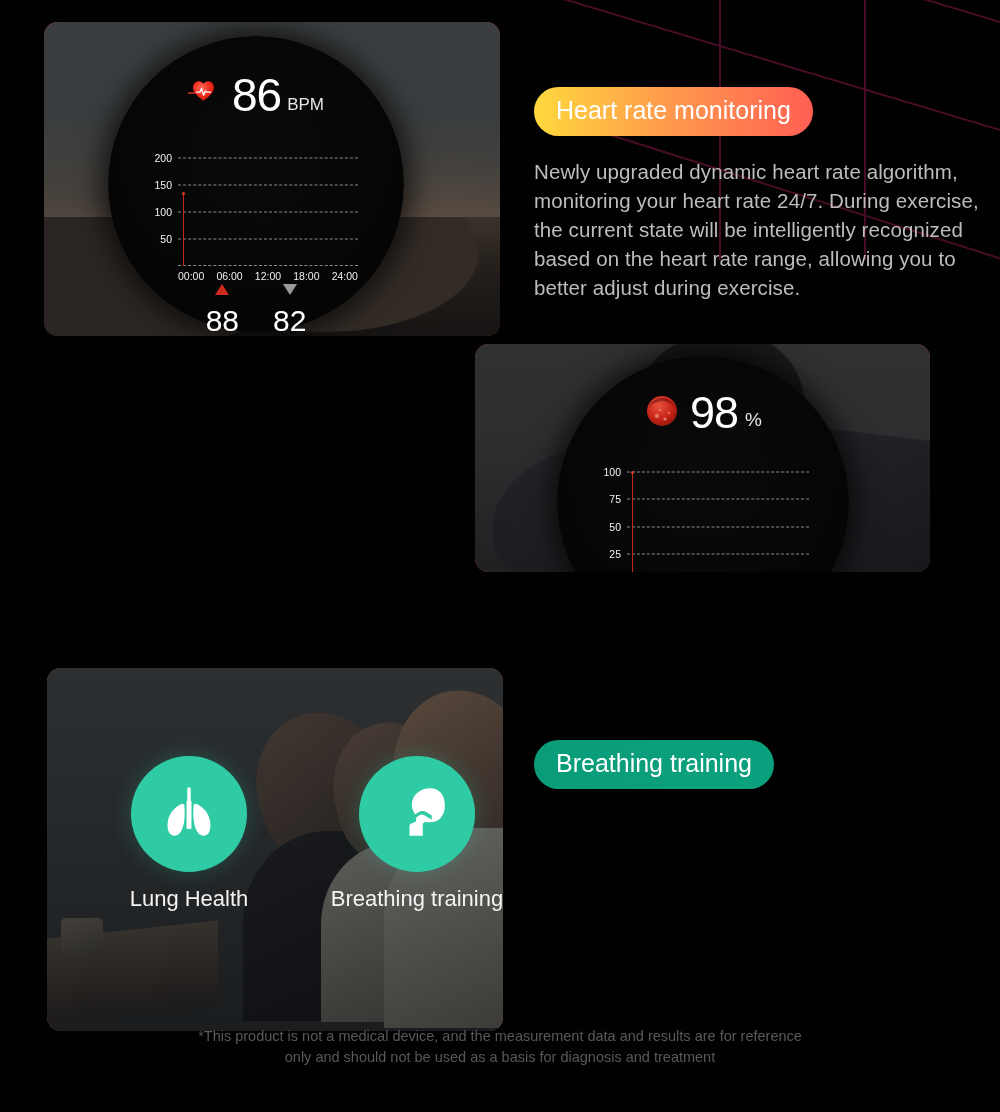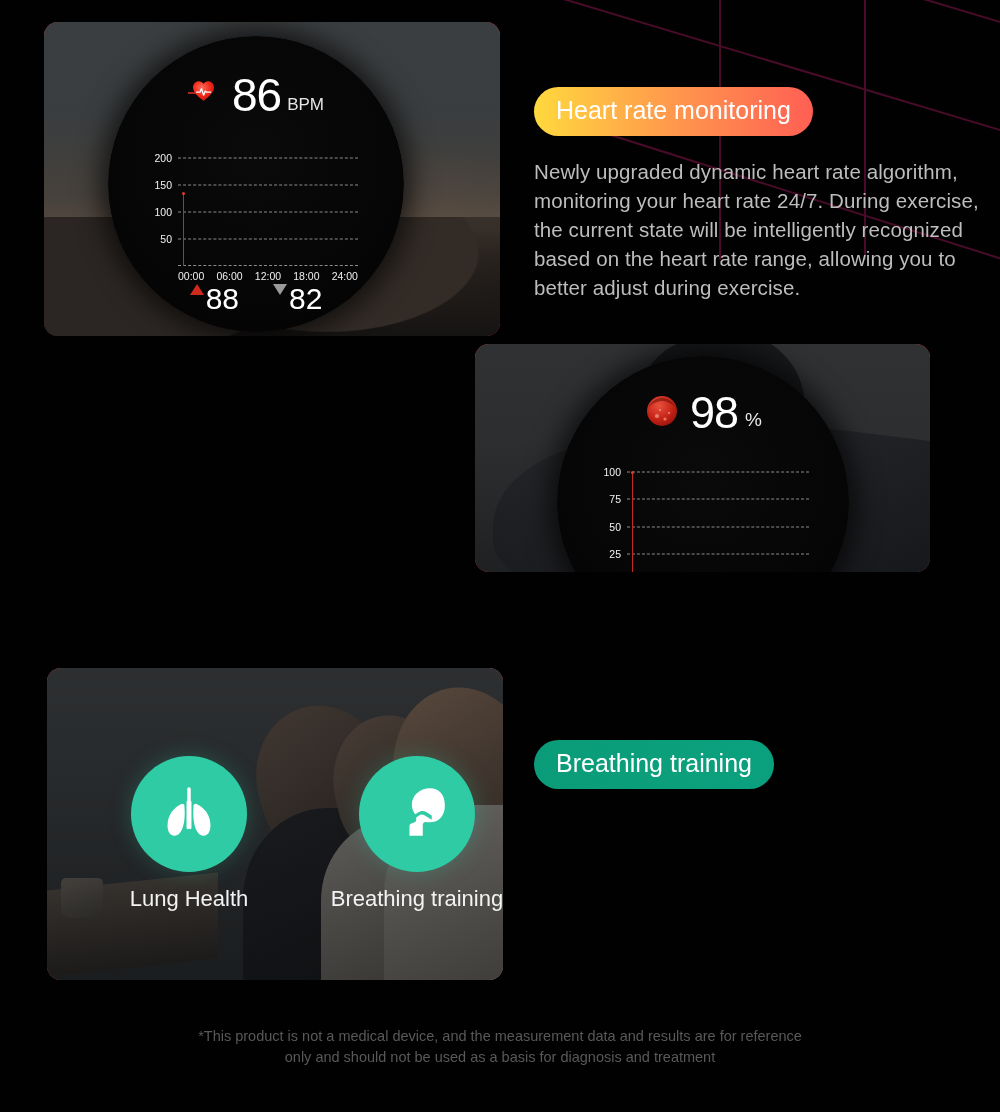--- a/index.html
+++ b/index.html
@@ -211,21 +211,21 @@
   }
   .xtick { color: #f0f0f0; white-space: nowrap; }
 
   .wf-bottom {
     position: absolute;
     left: 0; right: 0;
     display: flex;
     align-items: center;
     justify-content: center;
   }
-  .minmax { display: flex; gap: 2px; }
+  .minmax { display: flex; align-items: center; gap: 11px; flex-direction: column; }
   .tri-up {
     width: 0; height: 0;
     border-left: 7px solid transparent;
     border-right: 7px solid transparent;
     border-bottom: 11px solid #cf2a1c;
   }
   .tri-down {
     width: 0; height: 0;
     border-left: 7px solid transparent;
     border-right: 7px solid transparent;
@@ -436,21 +436,21 @@
         </span>
         <span class="minmax">
           <span class="tri-down"></span>
           <span class="mm-num" style="font-size:30px;">96</span>
         </span>
       </div>
     </div>
   </div>
 
 
-  <div class="card" style="left:47px; top:668px; width:456px; height:312px;">
+  <div class="card" style="left:47px; top:668px; width:456px; height:363px;">
     <div class="photo photo-breath">
       <div class="p-person p1"></div>
       <div class="p-person p1b"></div>
       <div class="p-person p2"></div>
       <div class="p-person p2b"></div>
       <div class="p-person p3"></div>
       <div class="p-person p3b"></div>
       <div class="p-table"></div>
       <div class="p-cup"></div>
       <div class="p-scrim"></div>

